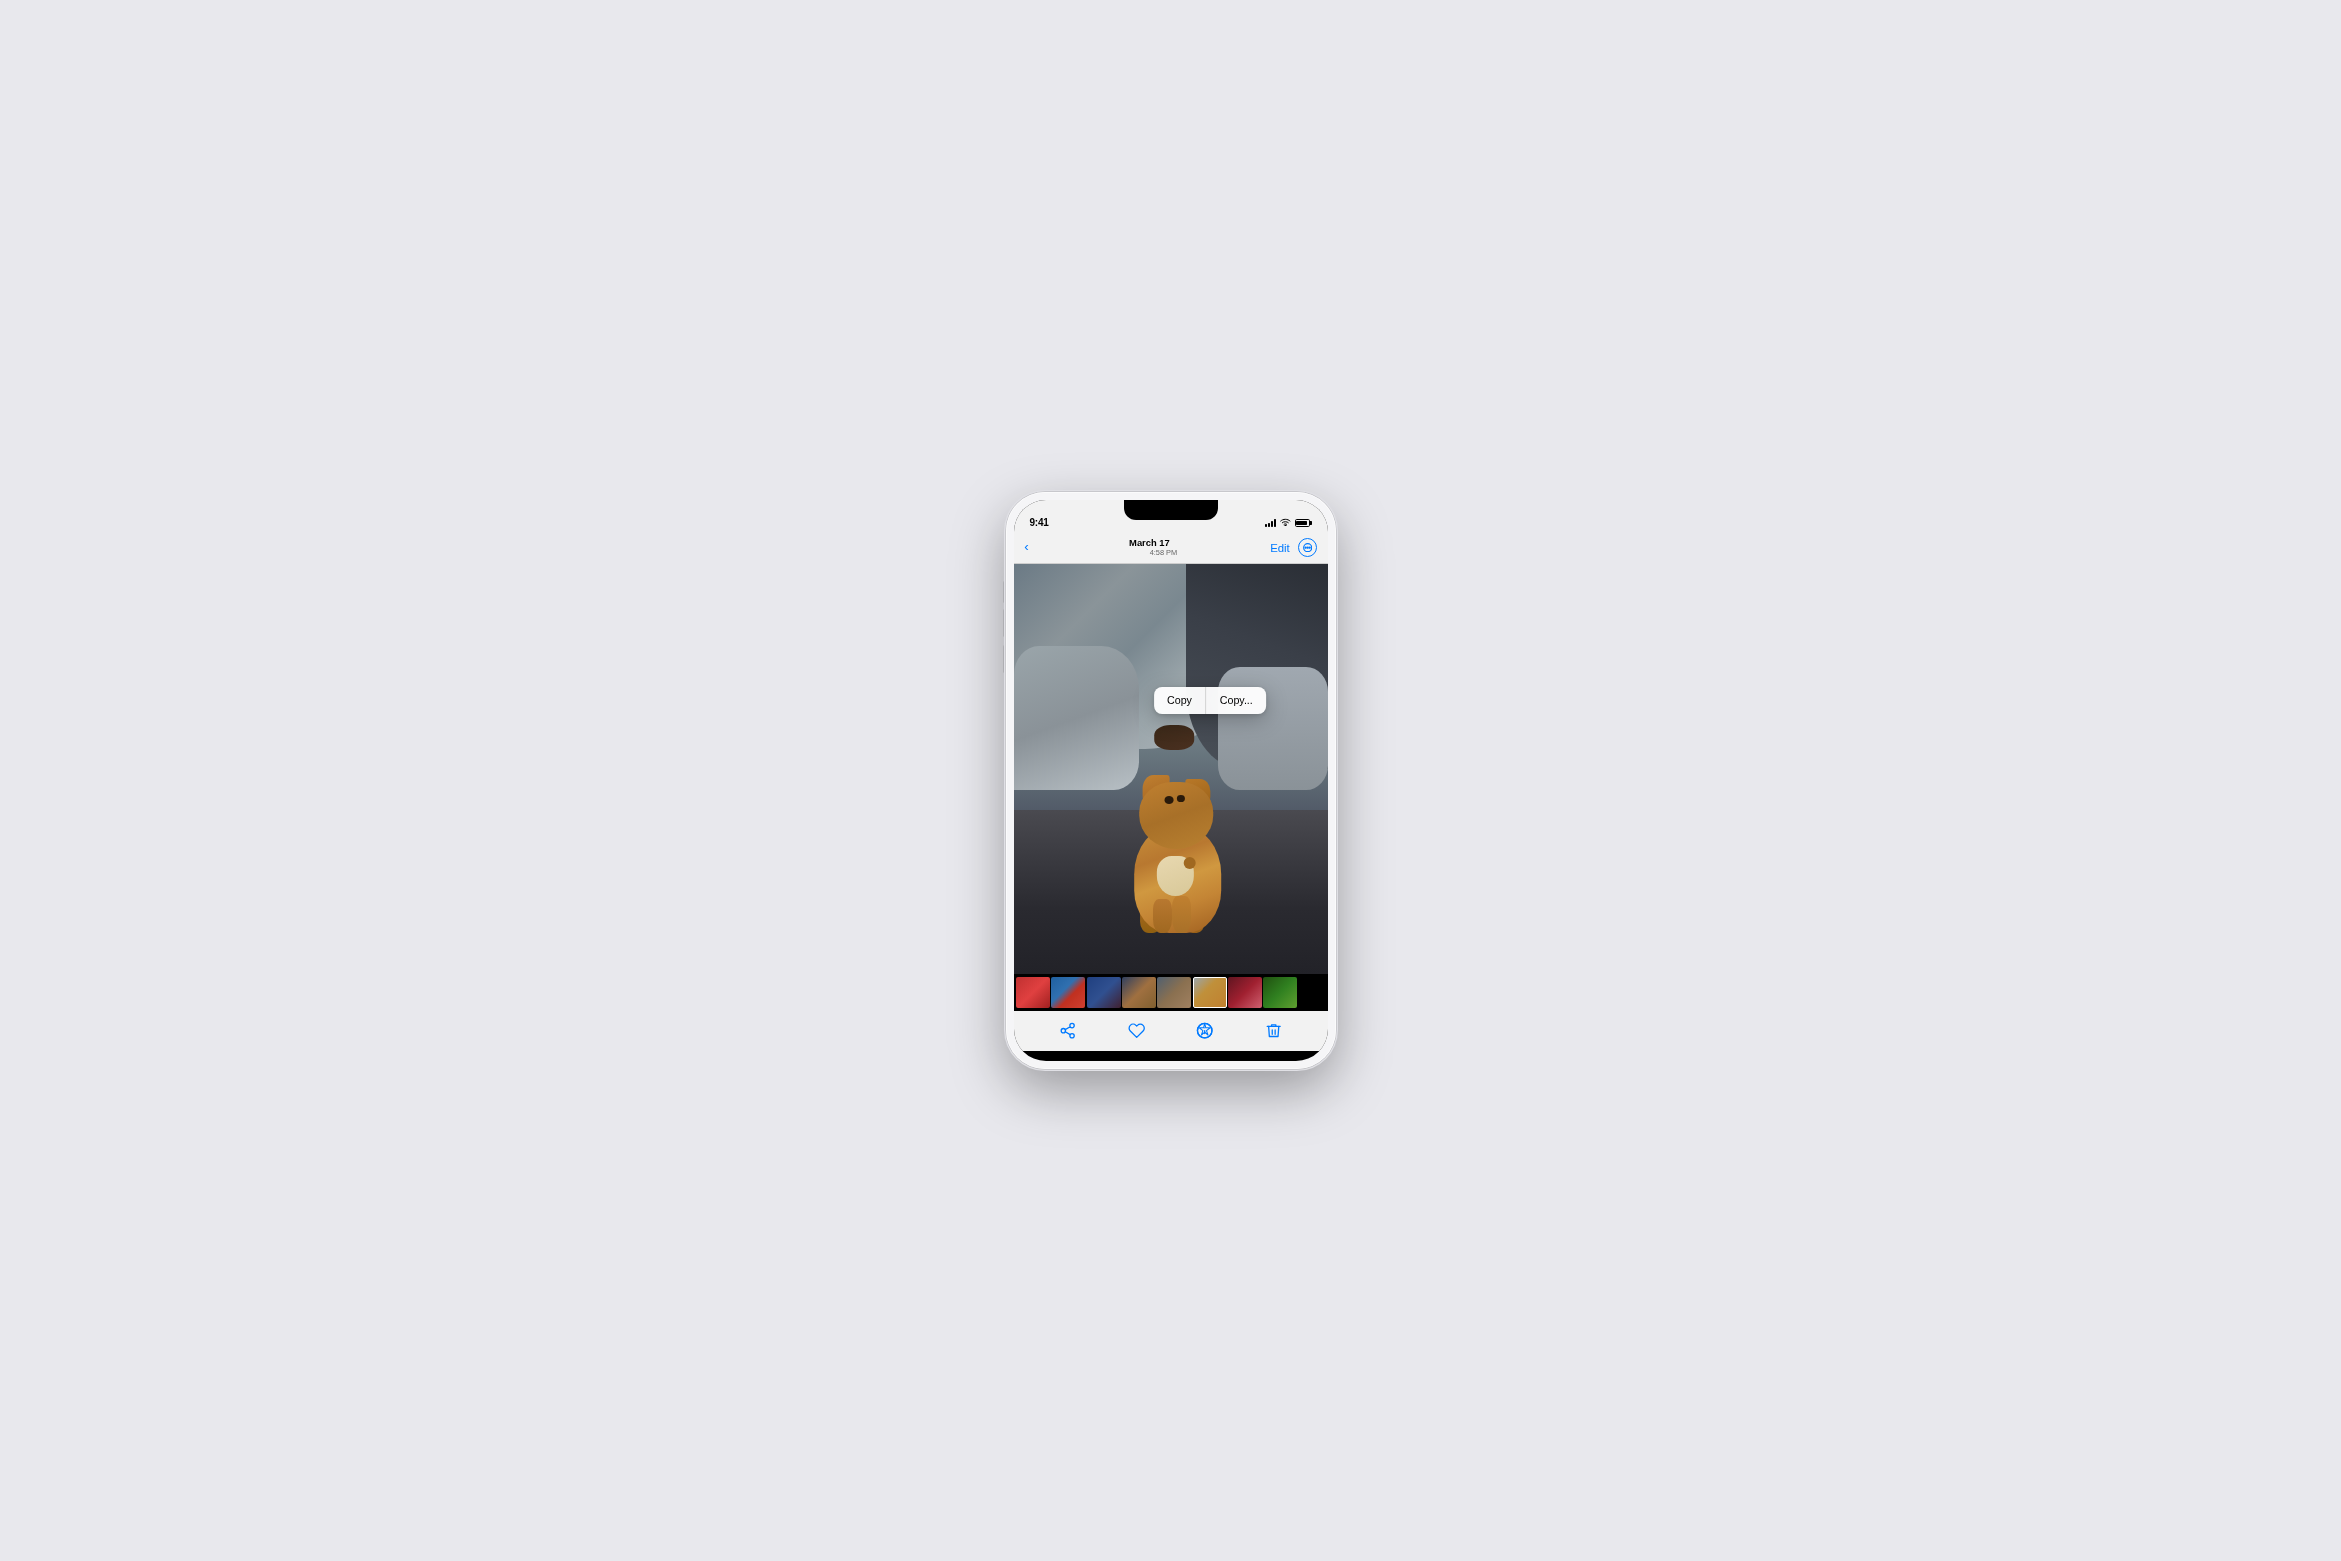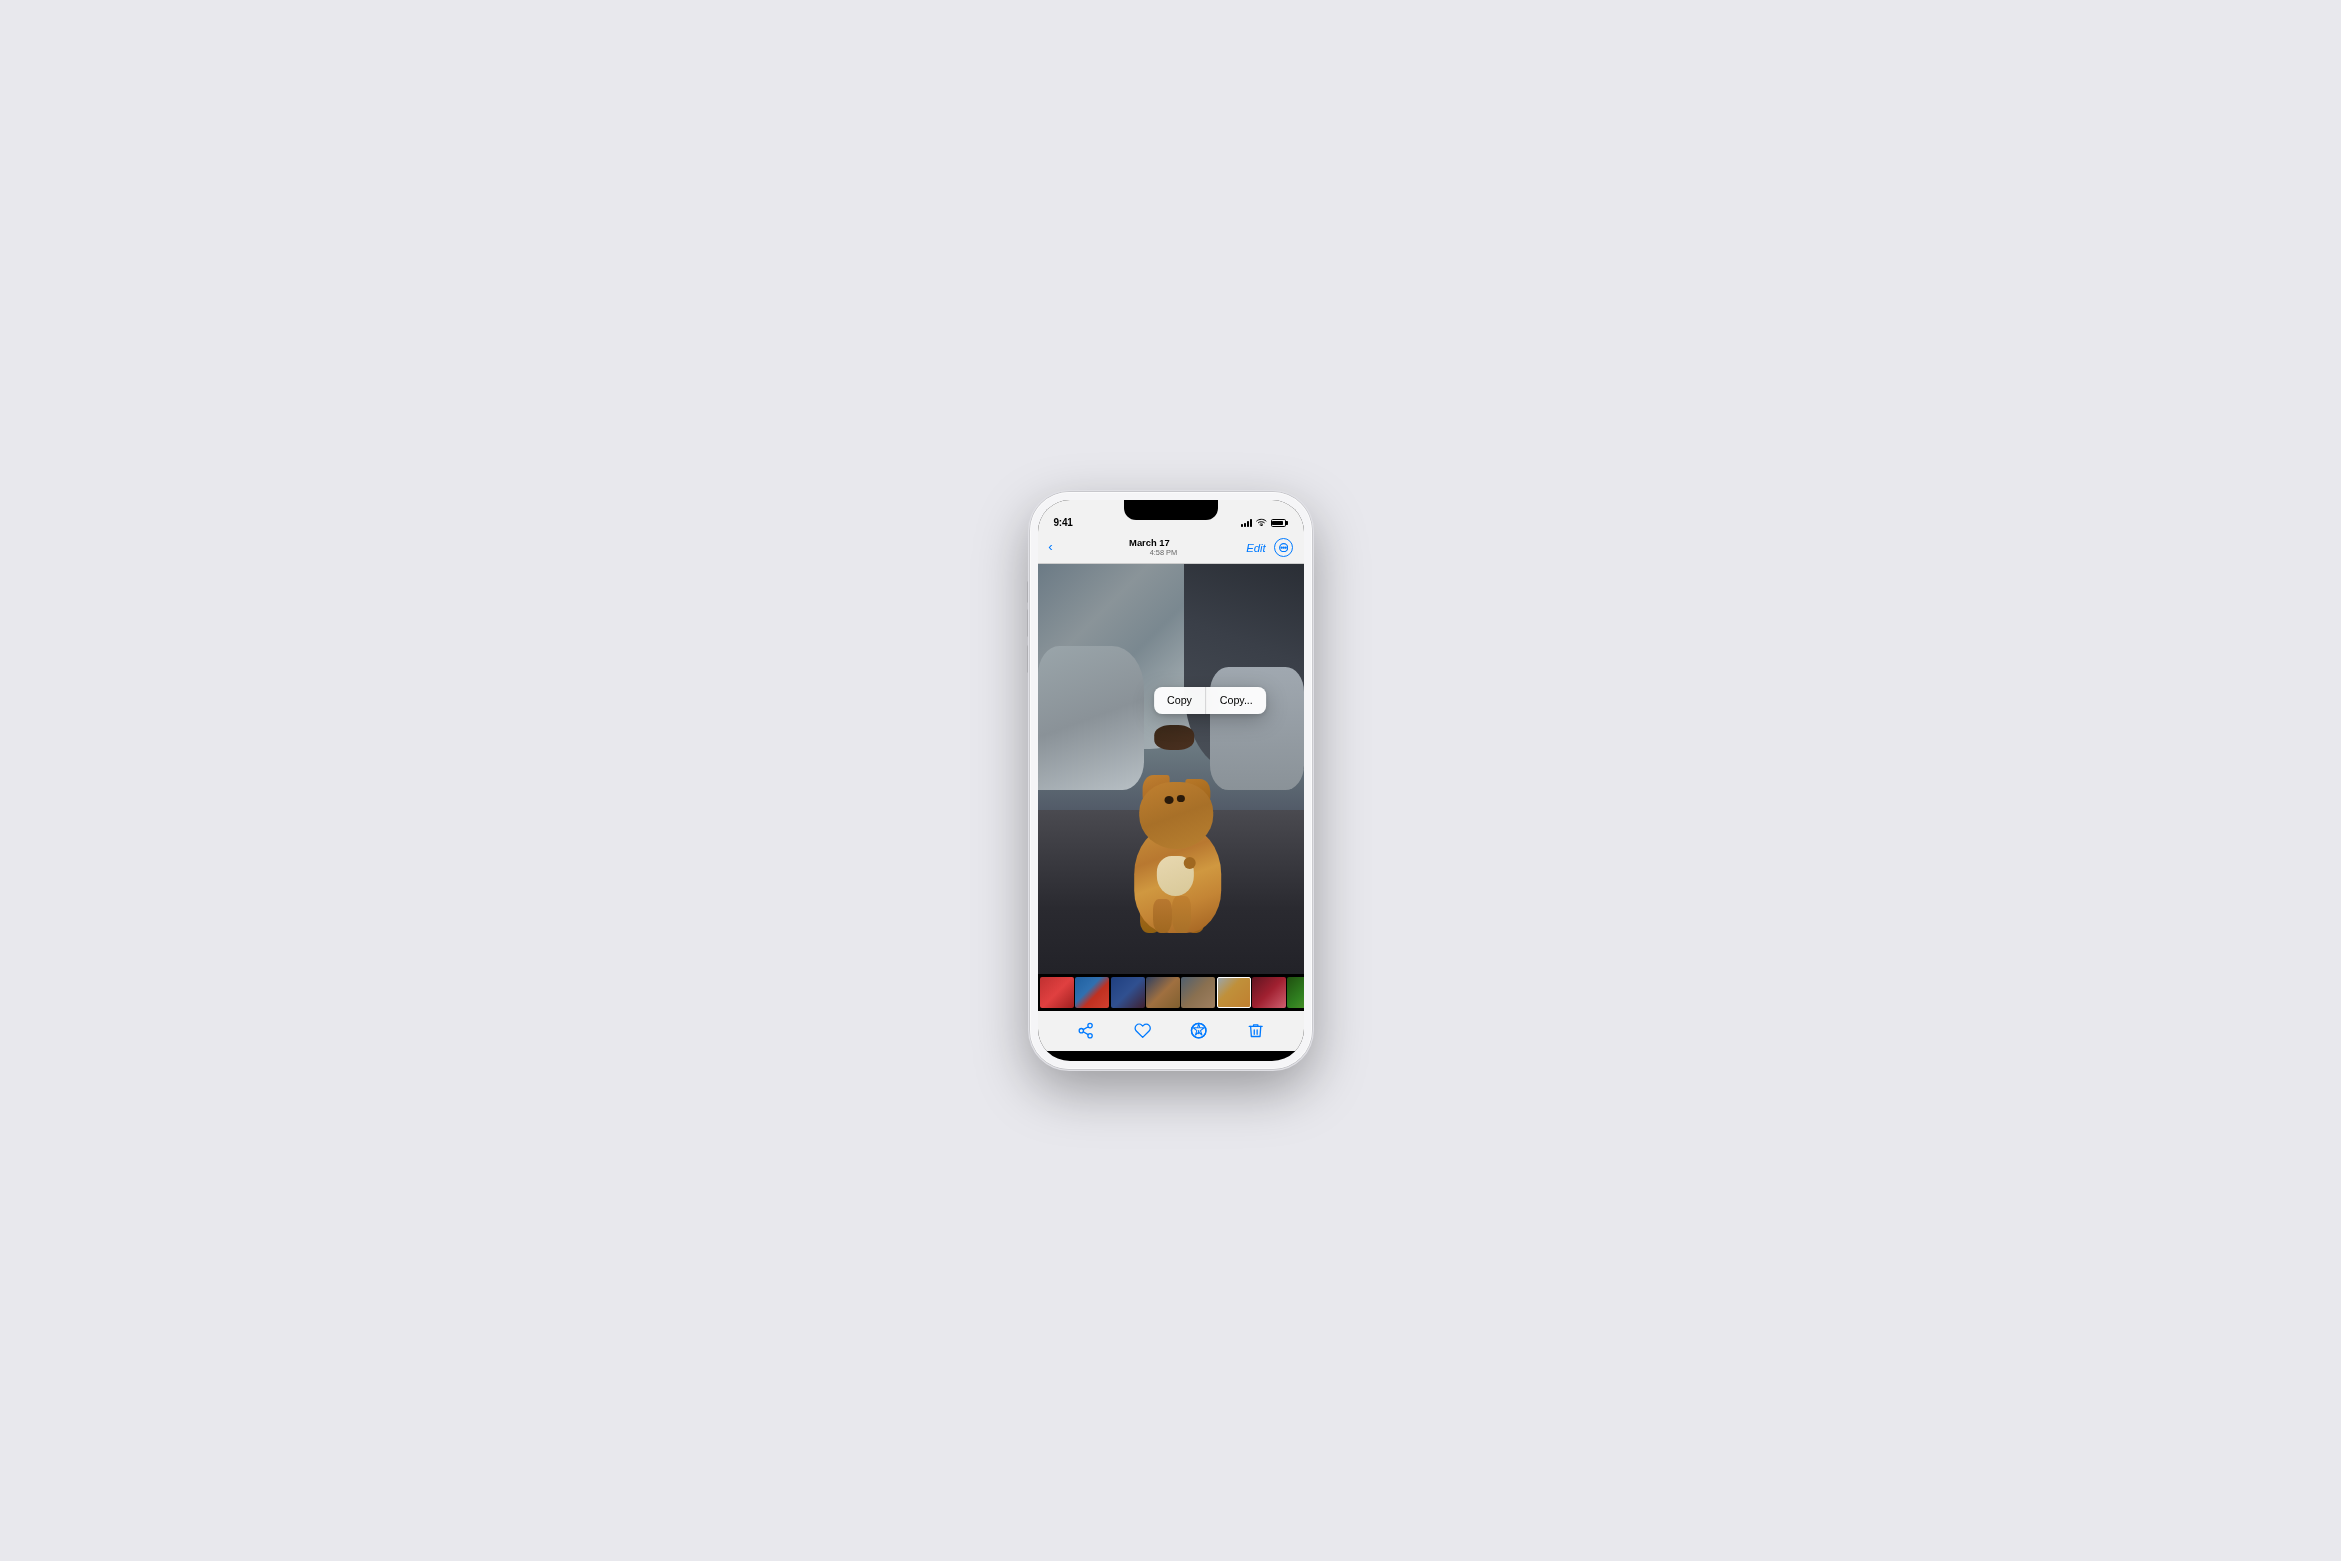--- a/index.html
+++ b/index.html
@@ -8,21 +8,21 @@
       background: #e8e8ed;
       display: flex;
       justify-content: center;
       align-items: center;
       min-height: 100vh;
       font-family: -apple-system, BlinkMacSystemFont, 'SF Pro Display', 'Helvetica Neue', sans-serif;
     }
 
     .phone-wrapper {
       position: relative;
-      width: 282px;
+      width: 330px;
       height: 577px;
     }
 
     .phone-frame {
       position: absolute;
       inset: 0;
       background: #f5f5f7;
       border-radius: 39px;
       box-shadow:
         0 0 0 0.7px #c0c0c5,
@@ -189,21 +189,20 @@
     .nav-time {
       font-size: 7.4px;
       color: #666;
       margin-left: 28px;
     }
 
     .nav-actions {
       display: flex;
       align-items: center;
       gap: 8px;
-      font-style: italic;
     }
     .nav-edit {
       color: #007AFF;
       font-size: 11.4px;
     }
     .nav-more {
       width: 19px;
       height: 19px;
       border: 1px solid #007AFF;
       border-radius: 50%;

